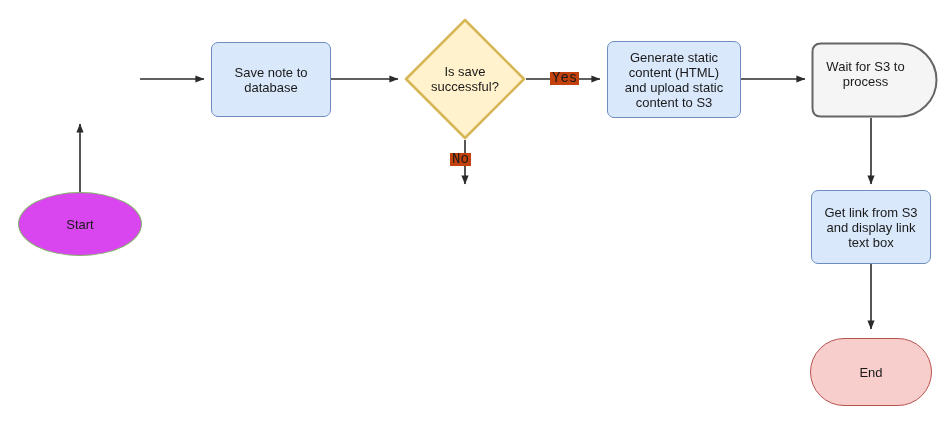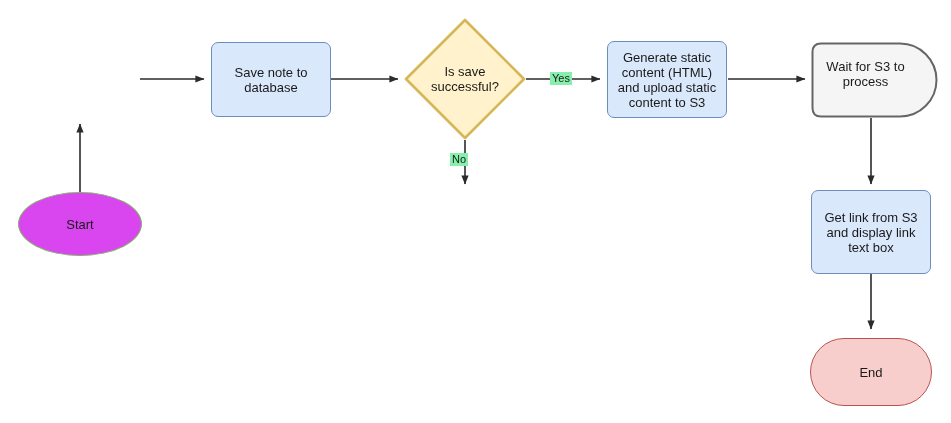--- a/index.html
+++ b/index.html
@@ -86,26 +86,27 @@
     position: relative;
     z-index: 1;
   }
   .shape-delay {
     background: transparent;
     border: none;
   }
 
   .edge-label {
     position: absolute;
-    font-size: 11px;
+    font-size: 14px;
     color: #1a1a1a;
-    background: #86efac;
+    background: #c2410c;
     padding: 0 2px;
     line-height: 13px;
     z-index: 3;
+    font-family: Liberation Mono, monospace;
   }
 </style>
 </head>
 <body>
 
 <div id="canvas">
 
   <svg id="edges" viewBox="0 0 951 423" xmlns="http://www.w3.org/2000/svg">
     <defs>
       <marker id="arrow" markerWidth="10" markerHeight="10" refX="8.6" refY="3.6" orient="auto" markerUnits="userSpaceOnUse">
@@ -158,37 +159,37 @@
 
   <div class="node shape-decision" style="left:404px; top:18px; width:122px; height:122px;">
     <svg class="diamond-svg" width="122" height="122" viewBox="0 0 122 122" xmlns="http://www.w3.org/2000/svg">
       <path d="M61,2 L120,61 L61,120 L2,61 Z" fill="#fff2cc" stroke="#d6b656" stroke-width="2.6" stroke-linejoin="round"></path>
     </svg>
     <span class="label">Is save
 successful?</span>
   </div>
 
 
-  <div class="node shape-process" style="left:607px; top:41px; width:120px; height:77px;">
+  <div class="node shape-process" style="left:607px; top:41px; width:134px; height:77px;">
     <span class="label">Generate static
 content (HTML)
 and upload static
 content to S3</span>
   </div>
 
   <div class="node shape-delay" style="left:811px; top:42px; width:127px; height:64px;">
     <svg class="delay-svg" width="127" height="76" viewBox="0 0 127 76" xmlns="http://www.w3.org/2000/svg">
       <path d="M10,1.5 L89,1.5 A36.5,36.5 0 0 1 89,74.5 L10,74.5
                Q1.5,74.5 1.5,66 L1.5,10 Q1.5,1.5 10,1.5 Z" fill="#f5f5f5" stroke="#666666" stroke-width="2" stroke-linejoin="round"></path>
     </svg>
     <span class="label" style="margin-right:18px;">Wait for S3 to
 process</span>
   </div>
 
-  <div class="node shape-process" style="left:811px; top:190px; width:120px; height:84px;">
+  <div class="node shape-process" style="left:811px; top:190px; width:120px; height:74px;">
     <span class="label">Get link from S3
 and display link
 text box</span>
   </div>
 
   <div class="node shape-terminator-red" style="left:810px; top:338px; width:122px; height:68px;">
     <span class="label">End</span>
   </div>
 
   <span class="edge-label" style="left:550px; top:72px;">Yes</span>

